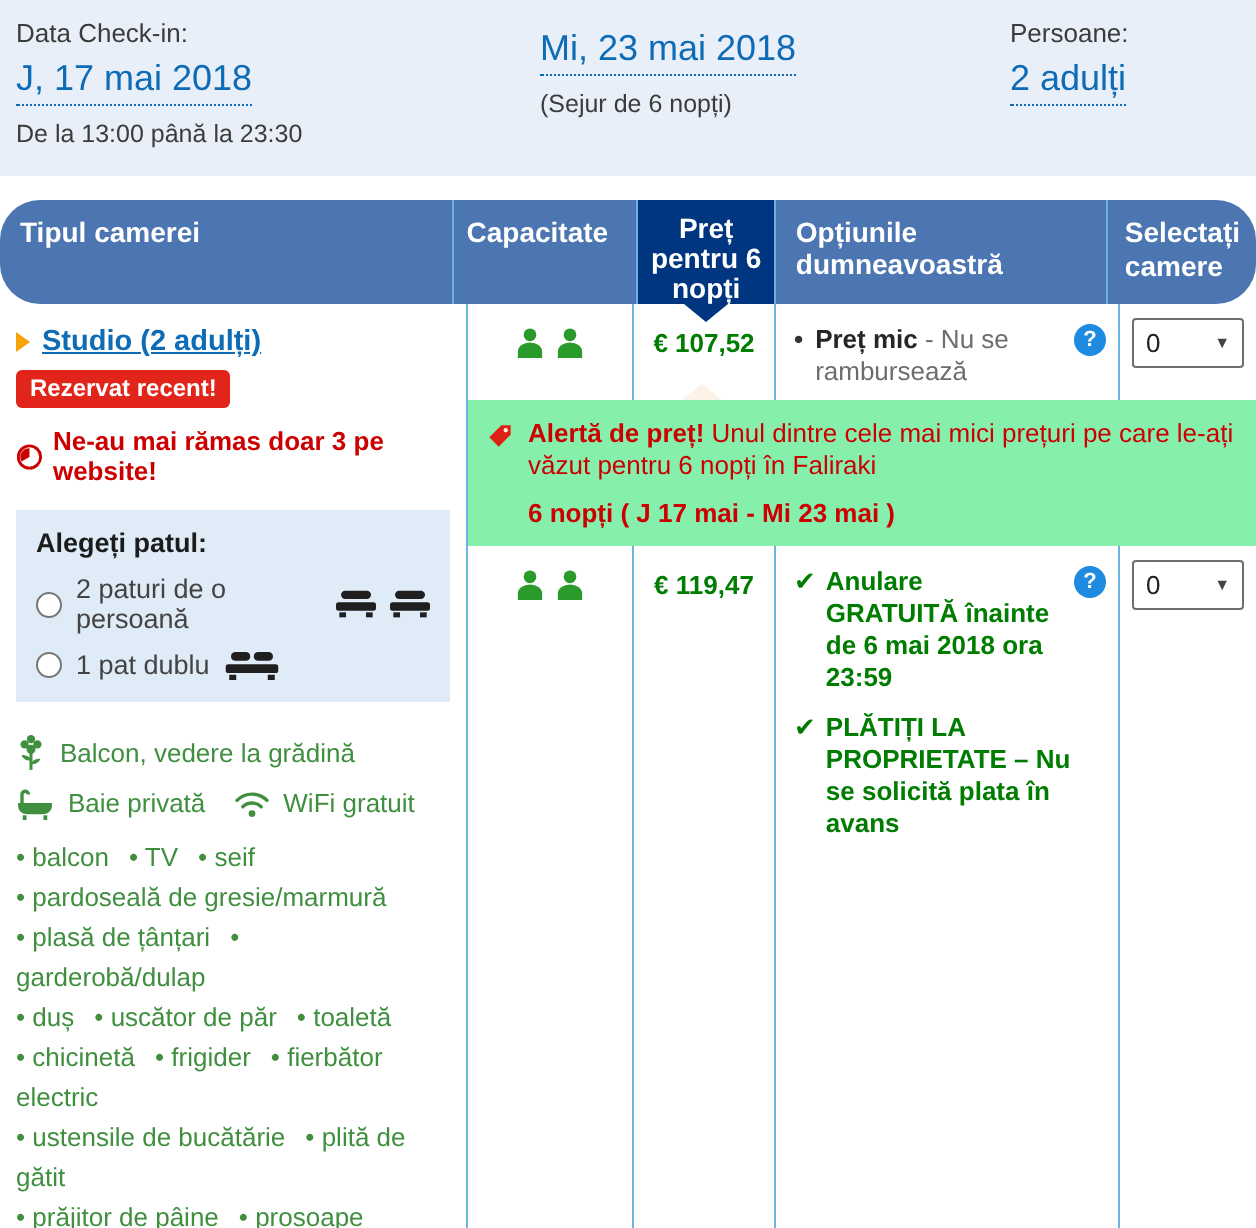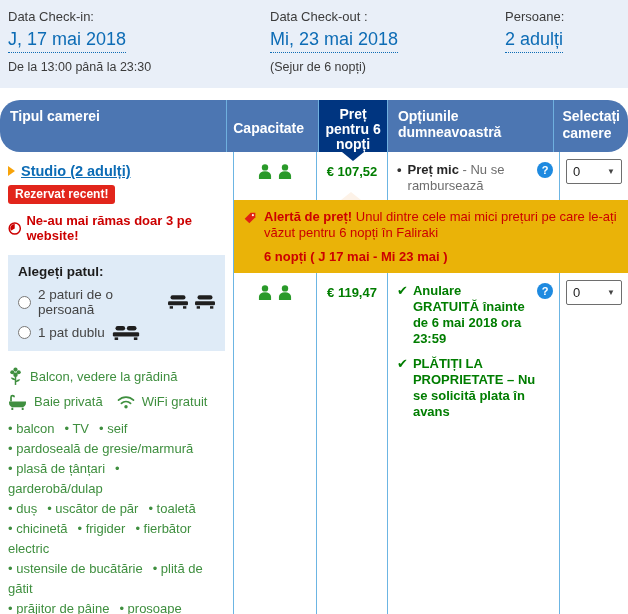--- a/index.html
+++ b/index.html
@@ -14,21 +14,21 @@
   .tb-label { font-size:13px; color:#3b3b3b; }
   .tb-value { display:inline-block; margin-top:5px; font-size:18px; font-weight:normal;
     color:#0d6cb5; border-bottom:1px dotted #0d6cb5; padding-bottom:2px; cursor:pointer; }
   .tb-note { margin-top:7px; font-size:12.5px; color:#3b3b3b; }
 
   
   .thead { display:flex; height:52px; background:#4c76b2; margin-top:12px; position:relative; z-index:3;border-radius:20px; }
   .th { color:#fff; font-weight:bold; font-size:14px; padding:8px 10px 0; position:relative; }
   .th + .th { border-left:1px solid #6fb0df; }
   .th-room { width:234px; }
-  .th-cap { width:95px; padding:20px 6px 0; }
+  .th-cap { width:95px; padding:8px 6px 0; }
   .th-price { width:71px; background:#003580; text-align:center; padding:7px 2px 0; line-height:15px; }
   .th-price::after { content:""; position:absolute; left:50%; margin-left:-11px; bottom:-9px;
     border-left:11px solid transparent; border-right:11px solid transparent;
     border-top:9px solid #003580; }
   .th-opt { width:172px; }
   .th-sel { flex:1; padding:8px 8px 0; line-height:17px; }
 
   
   .tbody { display:flex; height:462px; }
   .room-col { width:234px; border-right:1px solid #6cb5e3; padding:11px 8px 13px; overflow:hidden; }
@@ -55,21 +55,21 @@
   .optline .txt { flex:1; color:#6d6d6d; }
   .optline .txt b { color:#262626; }
   .help { width:16px; height:16px; min-width:16px; border-radius:50%; background:#1e8ae0; color:#fff;
     font-size:11px; font-weight:bold; text-align:center; line-height:16px; margin-left:6px; cursor:pointer; }
 
   .opt2 { display:flex; margin-bottom:9px; font-size:13px; line-height:16px; }
   .opt2 .tick { color:#007d00; font-weight:bold; margin-right:5px; }
   .opt2 .gtxt { flex:1; color:#007d00; font-weight:bold; }
 
   
-  .alert-row { height:73px; background:#eab308; position:relative; padding:9px 10px 0 10px;
+  .alert-row { height:73px; background:#86efac; position:relative; padding:9px 10px 0 10px;
     display:flex; }
   .alert-row::before { content:""; position:absolute; top:-8px; left:107px;
     border-left:10px solid transparent; border-right:10px solid transparent;
     border-bottom:8px solid #fdf2e7; }
   .alert-body { margin-left:8px; font-size:13px; color:#cc0000; line-height:16px; }
   .alert-body b { color:#cc0000; }
   .alert-dates { margin-top:8px; font-weight:bold; }
 
   
   .room-title { display:flex; align-items:center; }
@@ -100,21 +100,20 @@
 </head>
 <body>
 
 <div class="topbar">
   <div class="tb-col1">
     <div class="tb-label">Data Check-in:</div>
     <span class="tb-value">J, 17 mai 2018</span>
     <div class="tb-note">De la 13:00 până la 23:30</div>
   </div>
   <div class="tb-col2">
-    <div class="tb-label">Data Check-out :</div>
     <span class="tb-value">Mi, 23 mai 2018</span>
     <div class="tb-note">(Sejur de 6 nopți)</div>
   </div>
   <div class="tb-col3">
     <div class="tb-label">Persoane:</div>
     <span class="tb-value">2 adulți</span>
   </div>
 </div>
 
 <div class="thead">

